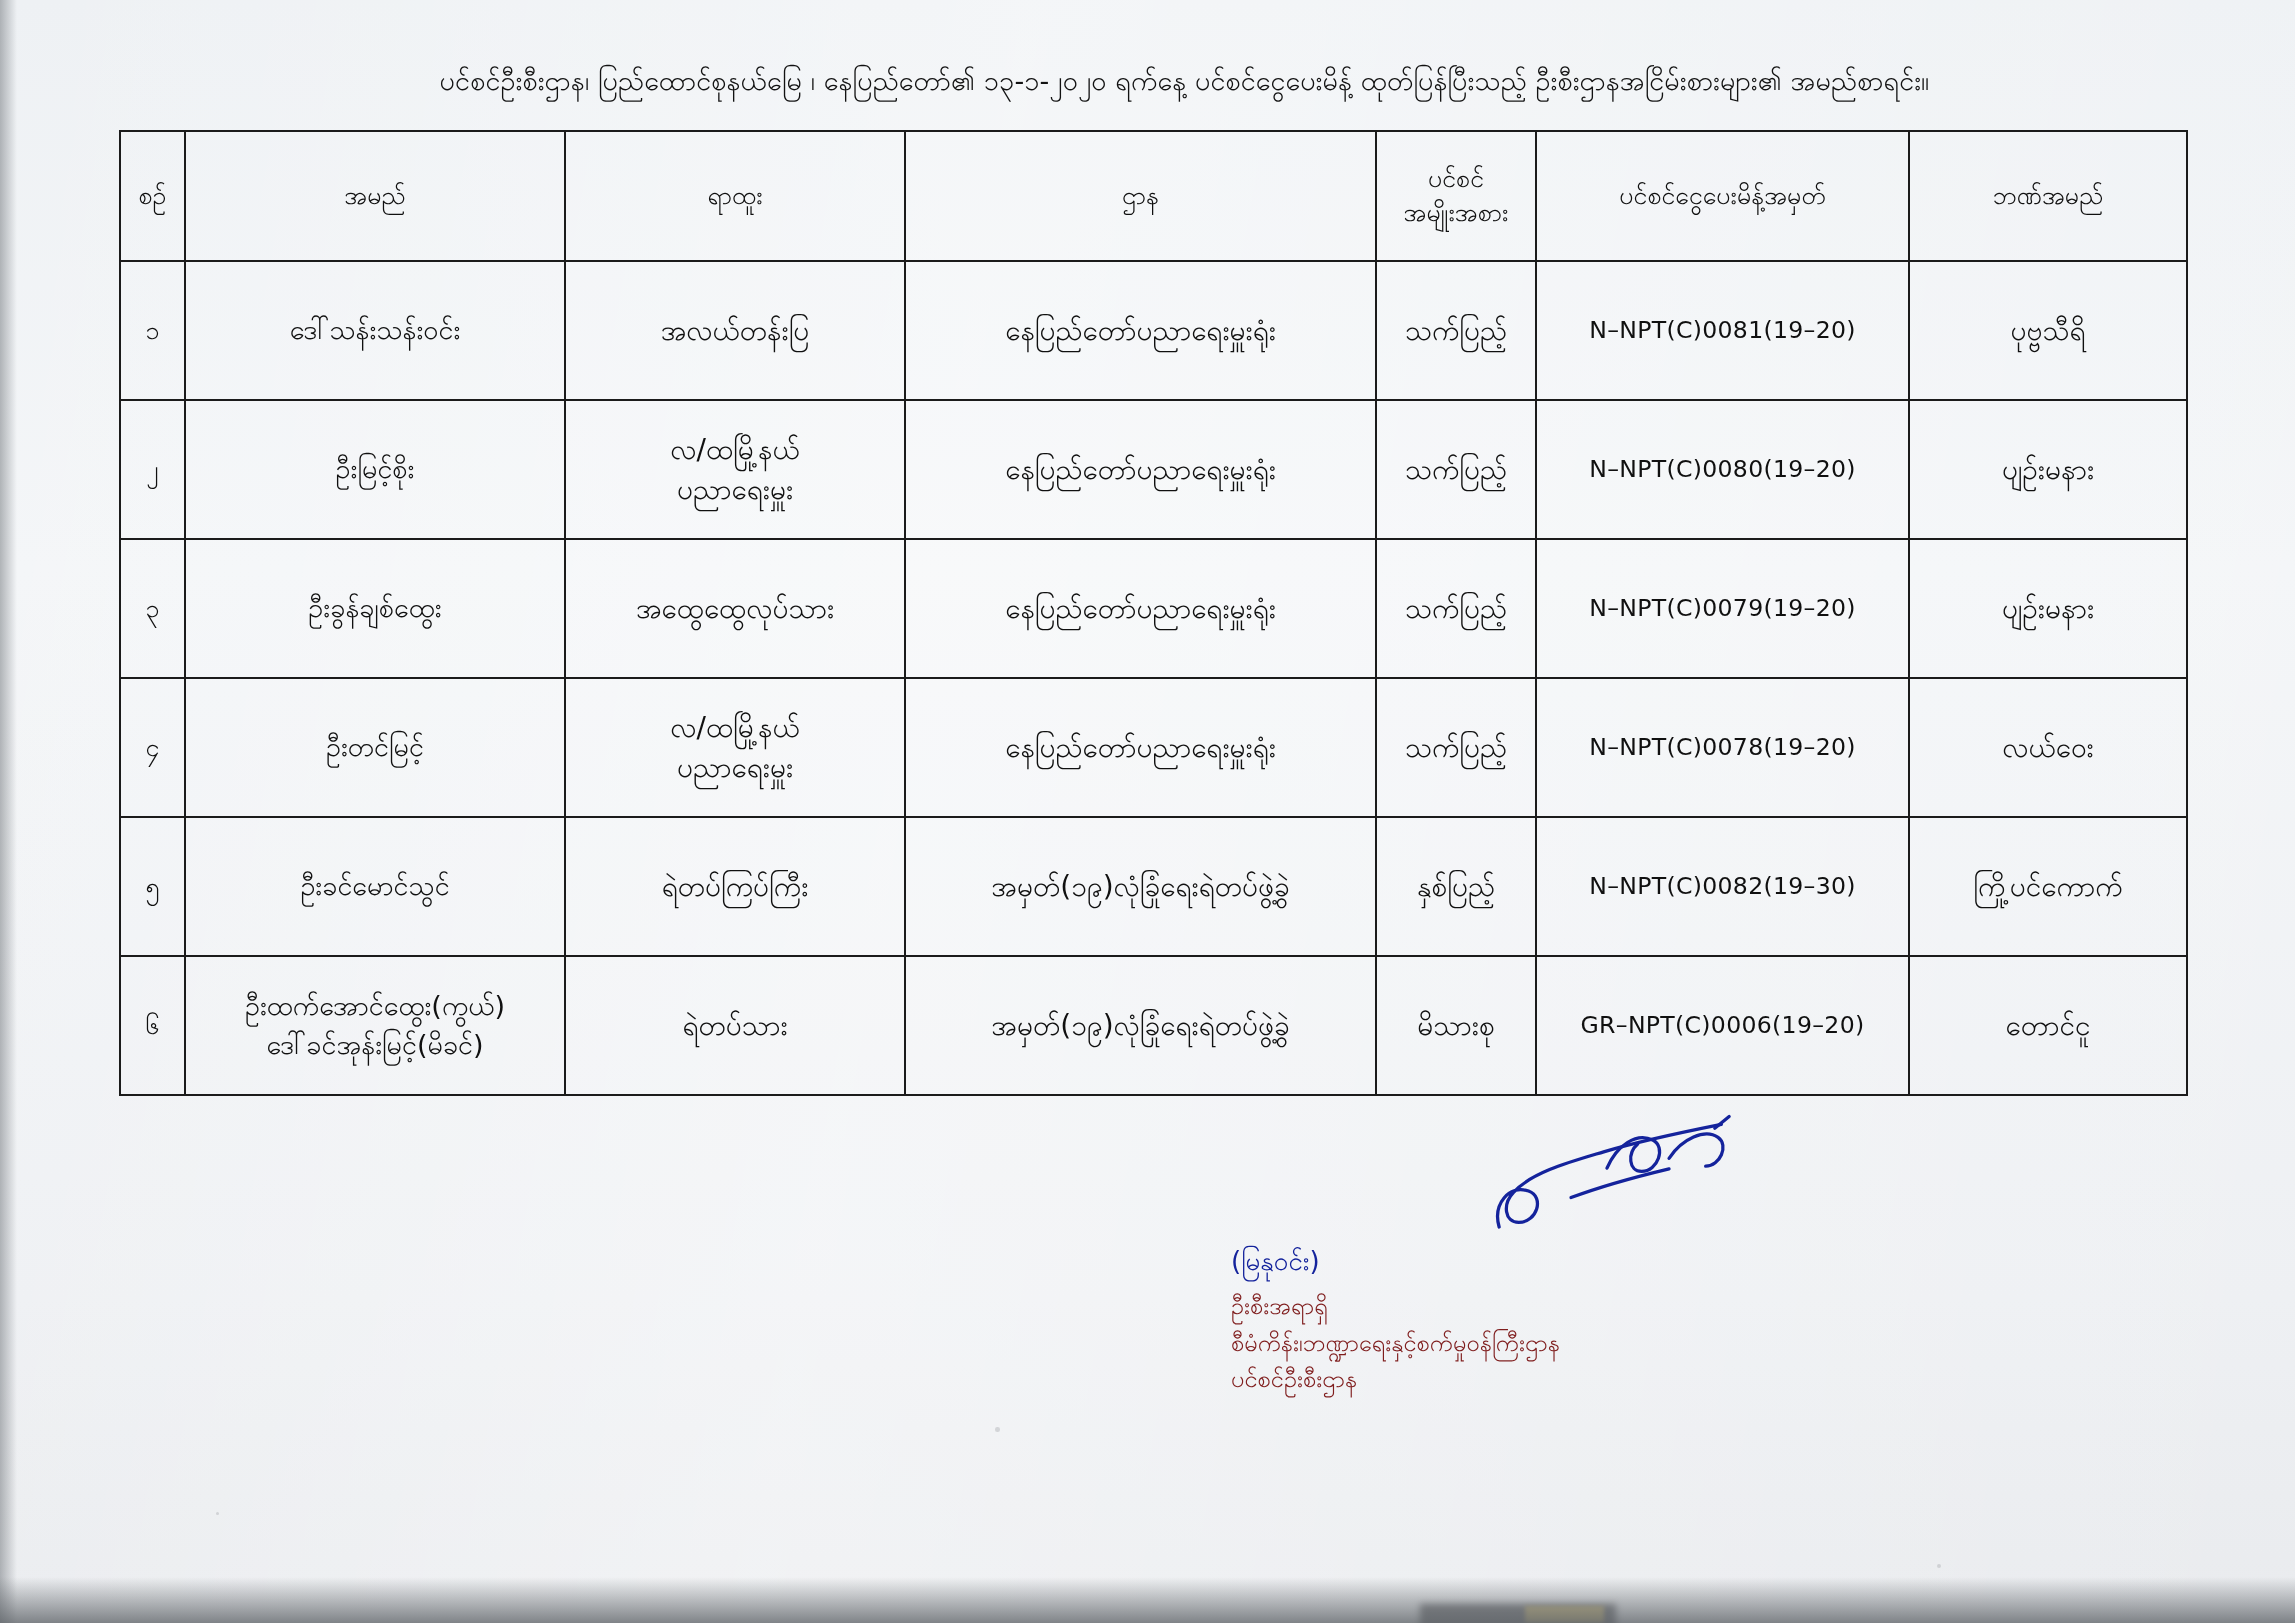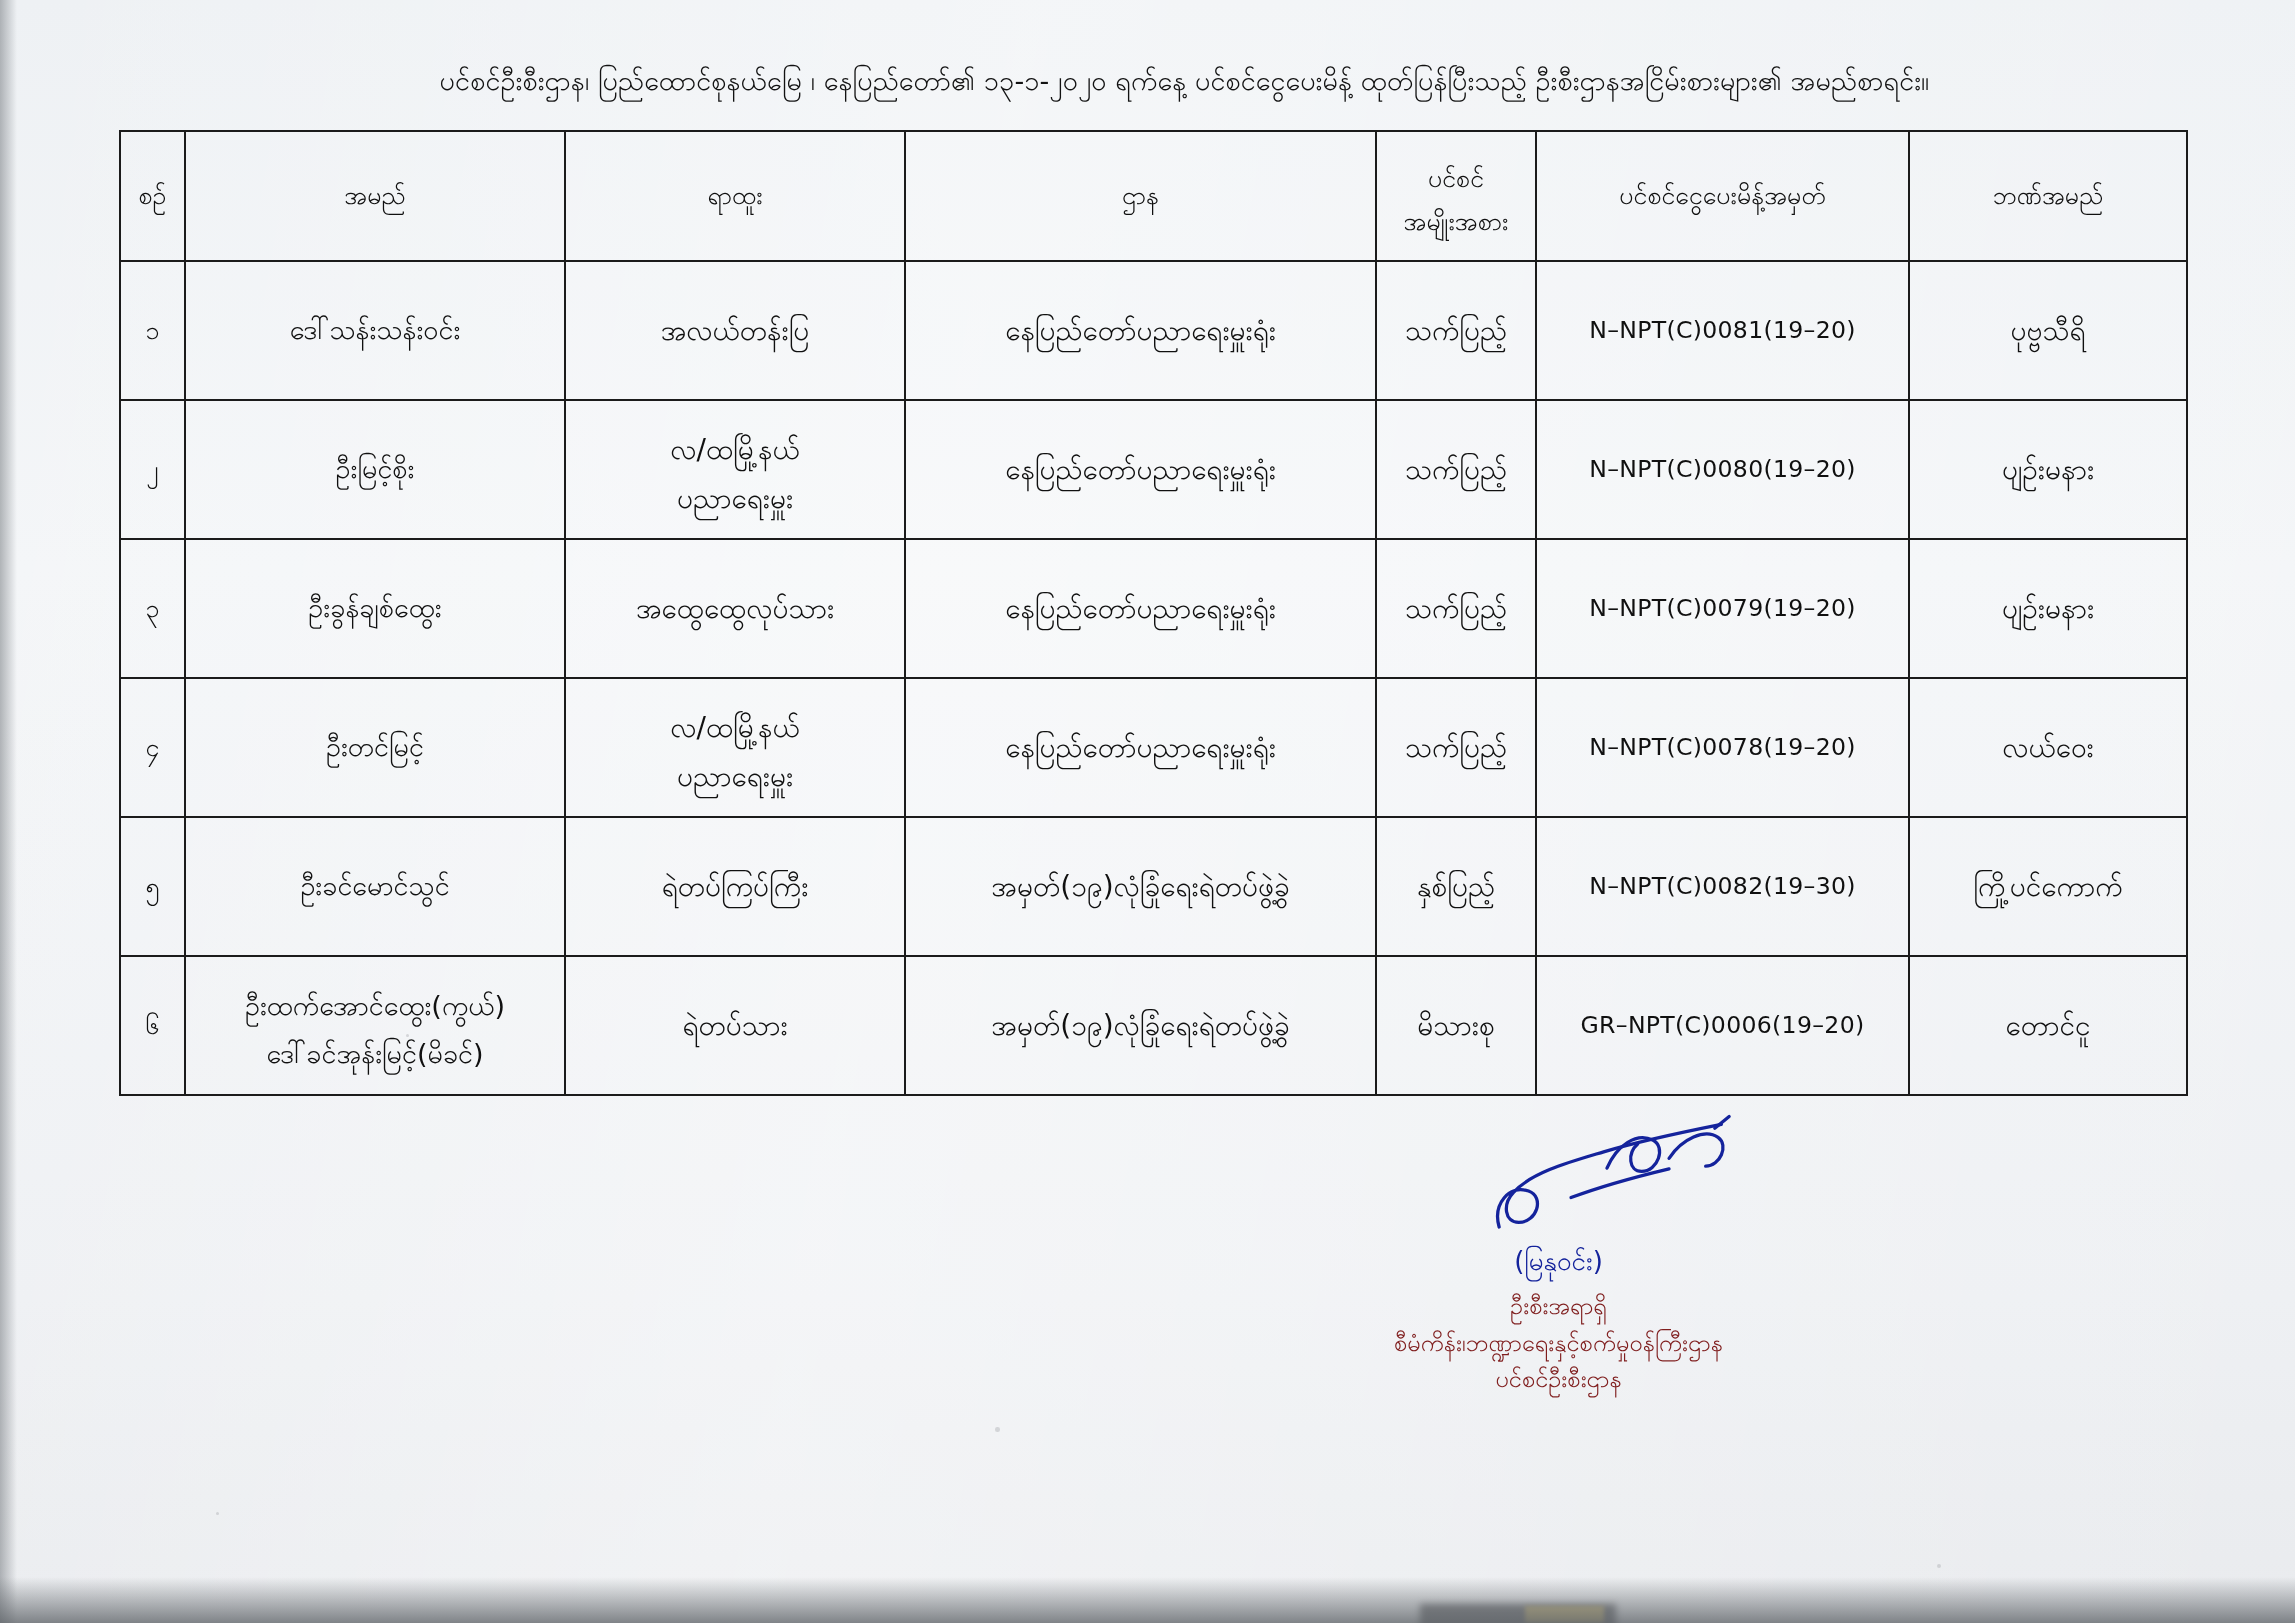--- a/index.html
+++ b/index.html
@@ -86,28 +86,27 @@
     line-height: 1.35;
   }
   tbody td {
     height: 124px;
     font-size: 28px;
     line-height: 1.42;
   }
   td.num { font-size: 25px; }
   td.name { font-size: 27px; }
   td.code { font-size: 23.6px; letter-spacing: 0.3px; font-family: "DejaVu Sans", "Liberation Sans", sans-serif; }
-  .two-line { display: block; margin-top: 9px; }
+  .two-line { display: block; }
 
   .sig-block {
     position: absolute;
     left: 1231px;
     top: 1244px;
     width: 655px;
-    text-align: center;
     color: #14239c;
   }
   .sig-scribble {
     position: absolute;
     left: 1473px;
     top: 1106px;
     width: 281px;
     height: 157px;
     pointer-events: none;
   }

